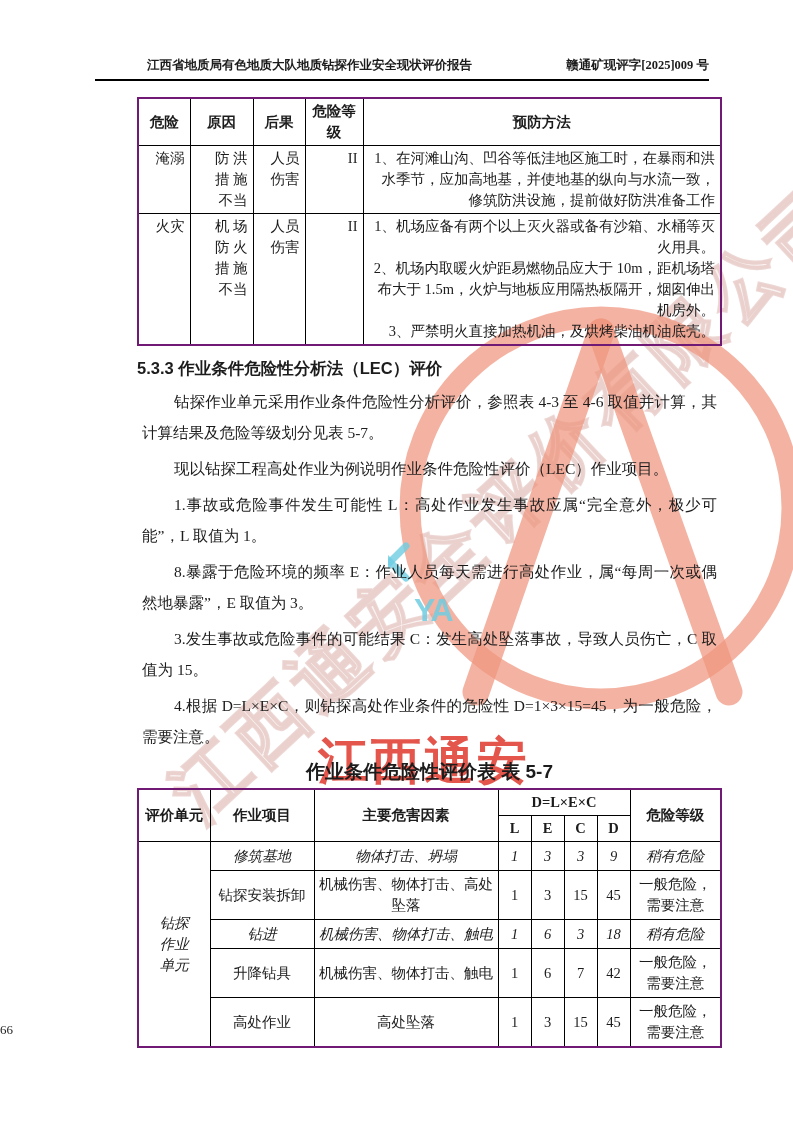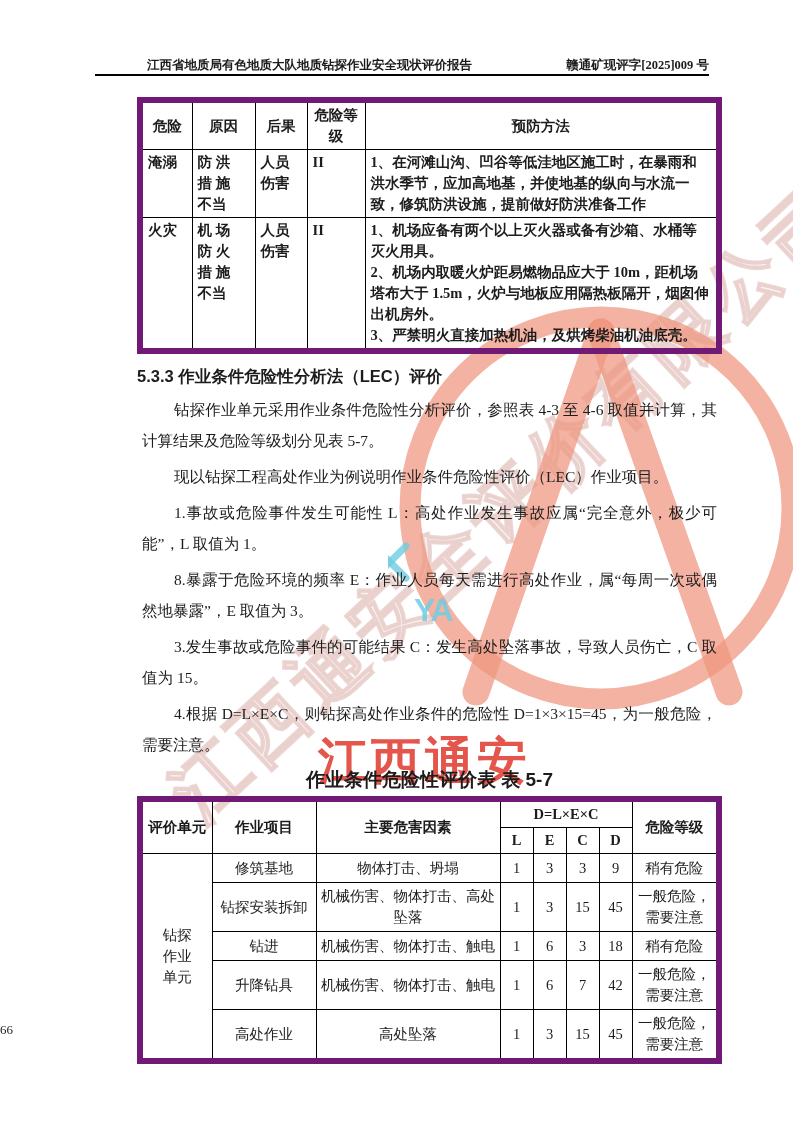--- a/index.html
+++ b/index.html
@@ -32,52 +32,53 @@
   .wm-red{
     position:absolute;left:318px;top:728px;
     font-family:"Liberation Sans","DejaVu Sans",sans-serif;
     font-weight:bold;font-size:50px;letter-spacing:3px;
     color:rgba(222,48,35,0.82);
   }
   
   .header{
     position:absolute;left:95px;right:84px;top:57px;z-index:1;
     border-bottom:2px solid #000;
+    padding-bottom:5px;
     display:flex;justify-content:space-between;align-items:center;
     font-size:12.5px;font-weight:bold;gap:11px;
   }
   .header .left{padding-left:52px;}
   
   .content{position:absolute;left:137px;top:97px;width:585px;z-index:1;}
   table{border-collapse:collapse;width:100%;}
-  .doc-table{border:6px solid #701a75;font-size:14.5px;line-height:21px;}
+  .doc-table{border:2px solid #701a75;font-size:14.5px;line-height:21px;}
   .doc-table th,.doc-table td{border:1px solid #000;padding:2px 5px;}
   .doc-table th{font-weight:bold;text-align:center;vertical-align:middle;}
   .hazard-table th{height:40px;}
-  .hazard-table td{vertical-align:top;text-align:left;font-weight:bold;}
+  .hazard-table td{vertical-align:top;text-align:right;}
   .pre{white-space:pre-line;}
   
   .sec-heading{
     margin:9px 0 4px 0;
     font-family:"Liberation Sans","DejaVu Sans",sans-serif;
     font-weight:bold;font-size:16.5px;line-height:26px;
   }
   .para{
     margin:5px;font-size:15.5px;line-height:31px;
     text-indent:32px;text-align:justify;
   }
   .tbl-caption{
     margin:7px 0 3px 0;text-align:center;
     font-family:"Liberation Sans","DejaVu Sans",sans-serif;
     font-weight:bold;font-size:19px;
   }
   .lec-table th,.lec-table td{text-align:center;vertical-align:middle;}
   .lec-table td{padding:3px 4px;}
   .lec-table .rowtall td{height:40px;}
-  .lec-table .rowshort td{height:22px;}
+  .lec-table .rowshort td{height:22px;font-style:italic;}
   
   .page-num{
     position:absolute;left:0;right:0;top:1022px;z-index:1;
     text-align:left;font-size:13px;
   }
 </style>
 </head>
 <body>
 
 <div class="page">

